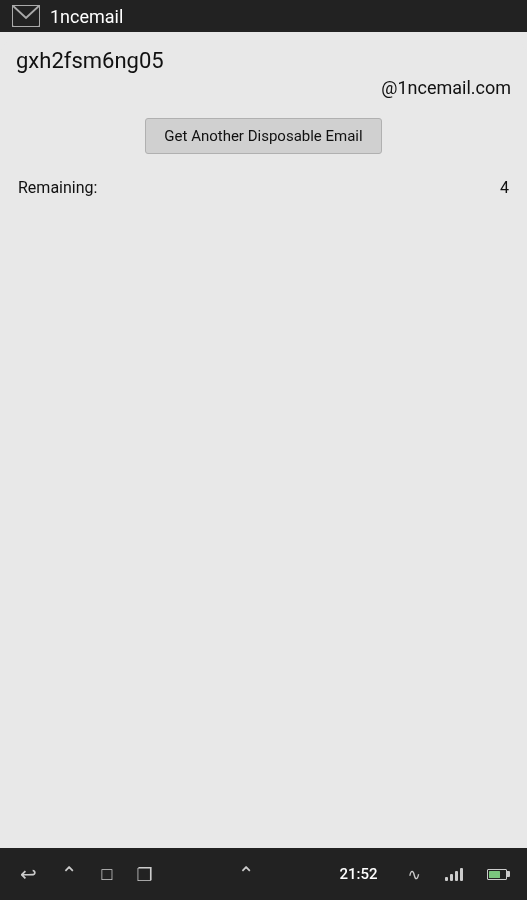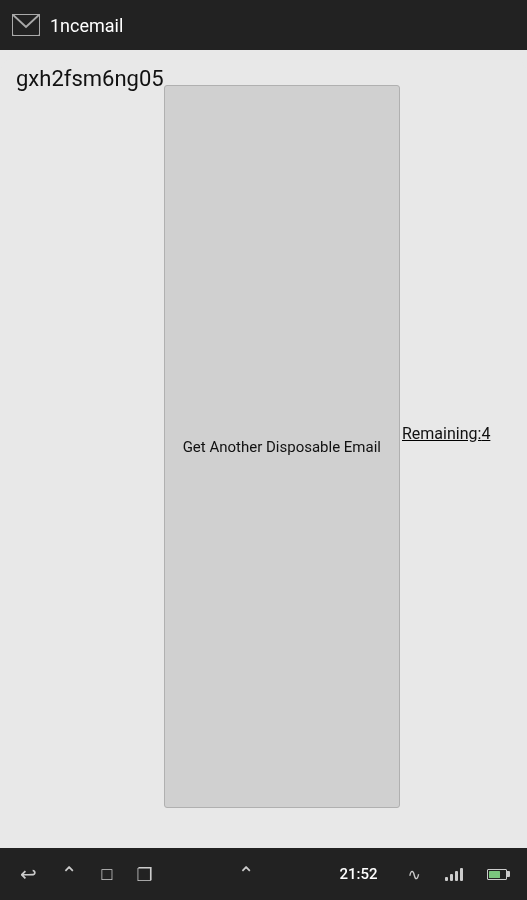--- a/index.html
+++ b/index.html
@@ -14,21 +14,21 @@
       background: #e8e8e8;
       font-family: 'Roboto', Arial, sans-serif;
       display: flex;
       flex-direction: column;
       overflow: hidden;
     }
 
     
     .title-bar {
       background: #222222;
-      height: 50px;
+      height: 32px;
       display: flex;
       align-items: center;
       padding: 0 12px;
       flex-shrink: 0;
     }
 
     .title-bar-icon {
       width: 28px;
       height: 22px;
       margin-right: 10px;
@@ -40,21 +40,21 @@
       font-size: 18px;
       font-weight: 400;
     }
 
     
     .main-content {
       flex: 1;
       background: #e8e8e8;
       padding: 16px;
       display: flex;
-      flex-direction: row;
+      flex-direction: column;
       border-radius: 28px;
     }
 
     .email-username {
       font-size: 22px;
       color: #111111;
       margin-bottom: 4px;
       font-weight: 400;
     }
 
@@ -75,30 +75,28 @@
       background: #d0d0d0;
       border: 1px solid #b0b0b0;
       border-radius: 3px;
       padding: 8px 18px;
       font-size: 15px;
       color: #111111;
       cursor: pointer;
       font-family: inherit;
       min-width: 220px;
       text-align: center;
-      margin-top: 19px;
     }
 
     .remaining-row {
       display: flex;
       justify-content: space-between;
       align-items: center;
       margin-bottom: 32px;
       padding: 0 2px;
-      text-decoration: underline;
     }
 
     .remaining-label {
       font-size: 16px;
       color: #111111;
     }
 
     .remaining-count {
       font-size: 16px;
       color: #111111;
@@ -209,20 +207,21 @@
     <rect x="0" y="0" width="28" height="22" rx="2" ry="2" fill="none" stroke="#aaaaaa" stroke-width="2"></rect>
     <polyline points="0,0 14,13 28,0" fill="none" stroke="#aaaaaa" stroke-width="2"></polyline>
   </svg>
   <span class="title-bar-text">1ncemail</span>
 </div>
 
 <div class="main-content">
 
   <div class="email-username">gxh2fsm6ng05</div>
 
+  <div class="email-domain">@1ncemail.com</div>
 
   <div class="button-row">
     <button class="btn">Get Another Disposable Email</button>
   </div>
 
   <div class="remaining-row">
     <span class="remaining-label">Remaining:</span>
     <span class="remaining-count">4</span>
   </div>
 

